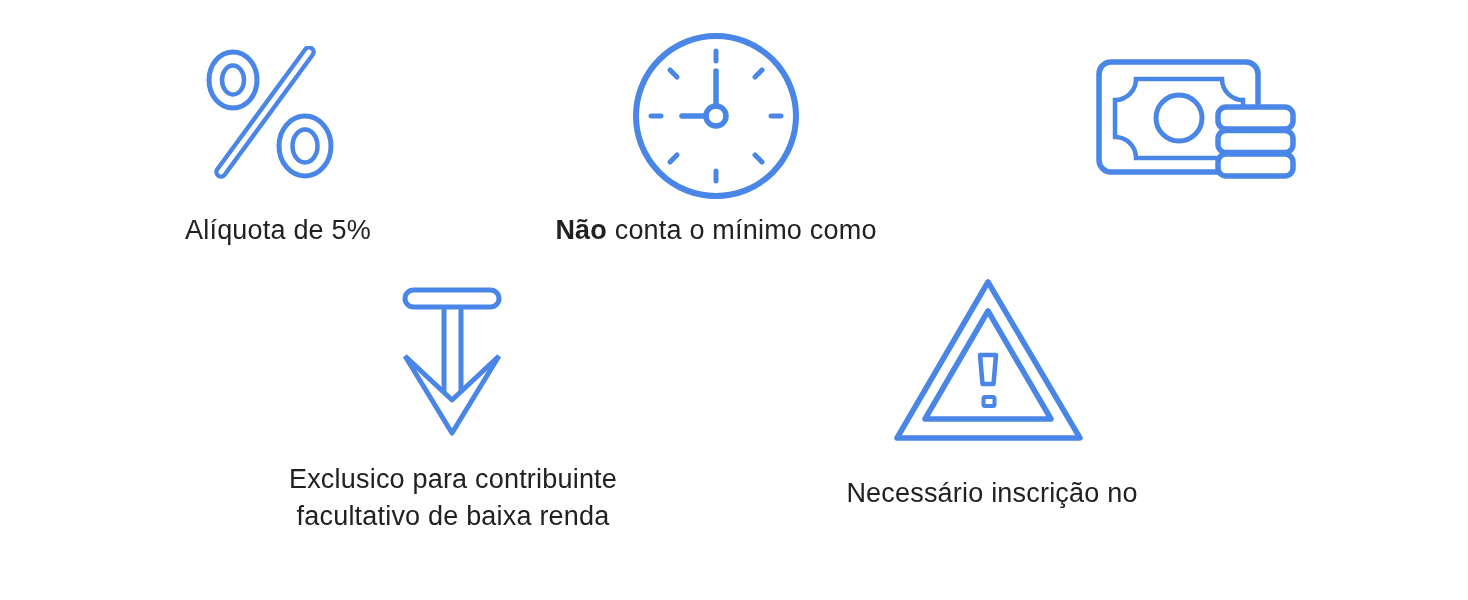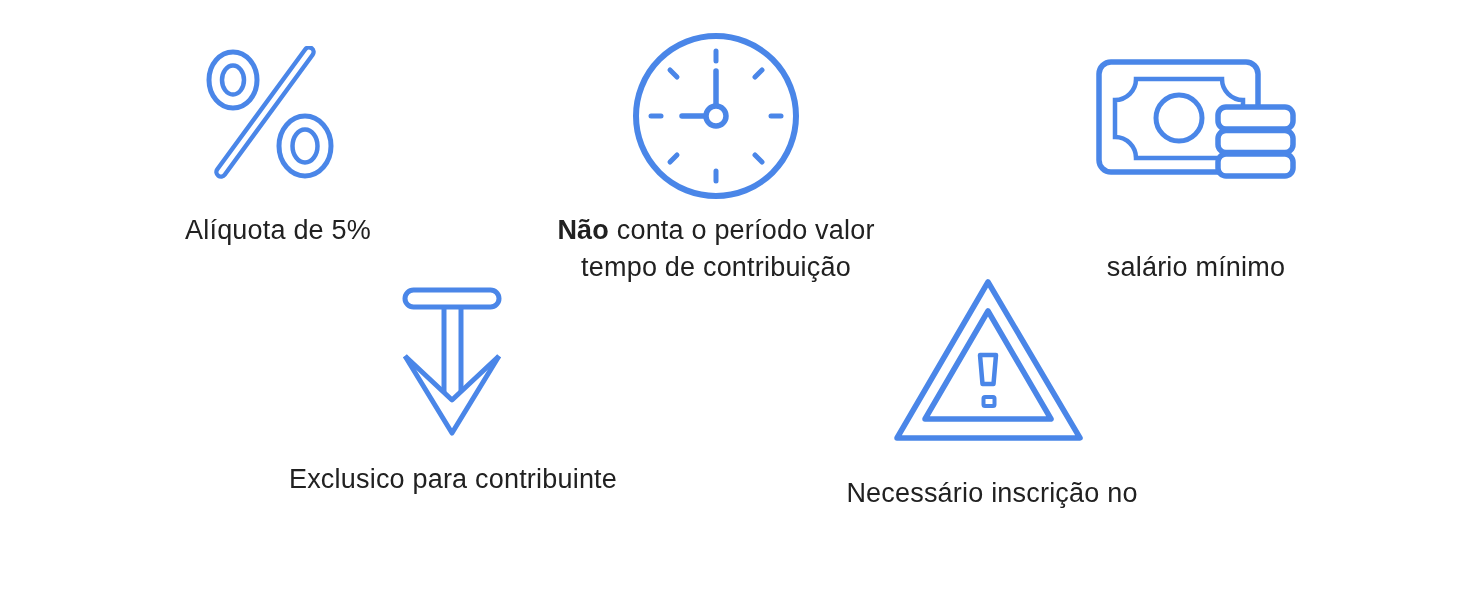--- a/index.html
+++ b/index.html
@@ -64,50 +64,49 @@
       <line x1="88" y1="143" x2="88" y2="153" stroke-width="5"></line>
       <line x1="42" y1="134" x2="49" y2="127" stroke-width="5"></line>
       <line x1="23" y1="88" x2="33" y2="88" stroke-width="5"></line>
       <line x1="42" y1="42" x2="49" y2="49" stroke-width="5"></line>
       <line x1="88" y1="43" x2="88" y2="77" stroke-width="5.5"></line>
       <line x1="54" y1="88" x2="77" y2="88" stroke-width="5.5"></line>
       <circle cx="88" cy="88" r="10" stroke-width="5.5"></circle>
     </svg>
   </span>
   <div class="caption" style="left:506px; top:212px; width:420px;">
-    <span class="bold">Não</span><span> conta o período valor</span><br>
-    <span>tempo de contribuição</span>
+    <span class="bold">Não</span><span> conta o mínimo como</span><br>
   </div>
 
   <span class="icon" style="left:1096px; top:58px;">
     <svg width="202" height="122" viewBox="0 0 202 122" fill="none" stroke="currentColor">
       <rect x="3" y="4" width="159" height="110" rx="12" stroke-width="5.5"></rect>
       <path d="M 40 21 L 126 21 A 21 21 0 0 0 147 42 L 147 79 A 21 21 0 0 0 126 100 L 40 100 A 21 21 0 0 0 19 79 L 19 42 A 21 21 0 0 0 40 21 Z" stroke-width="4.5"></path>
       <circle cx="83" cy="60" r="23" stroke-width="5"></circle>
       <rect x="122" y="49" width="75" height="22" rx="8" stroke-width="5.5" fill="#ffffff"></rect>
       <rect x="122" y="72.5" width="75" height="22" rx="8" stroke-width="5.5" fill="#ffffff"></rect>
       <rect x="122" y="96" width="75" height="22" rx="8" stroke-width="5.5" fill="#ffffff"></rect>
     </svg>
   </span>
   <div class="caption" style="left:1016px; top:212px; width:360px;">
     <br>
-    <span>salário mínimo</span>
   </div>
 
   <span class="icon" style="left:402px; top:286px;">
     <svg width="102" height="152" viewBox="0 0 102 152" fill="none" stroke="currentColor">
       <rect x="3" y="4" width="94" height="17" rx="8.5" stroke-width="5"></rect>
       <line x1="42" y1="21" x2="42" y2="106" stroke-width="5"></line>
       <line x1="59" y1="21" x2="59" y2="105" stroke-width="5"></line>
       <polyline points="3,70 50,114 97,70" stroke-width="5" stroke-linejoin="round"></polyline>
       <polyline points="3,70 50,147 97,70" stroke-width="5" stroke-linejoin="round"></polyline>
     </svg>
   </span>
   <div class="caption" style="left:248px; top:461px; width:410px;">
     <span>Exclusico para contribuinte</span><br>
+    <span>facultativo de baixa renda</span>
   </div>
 
   <span class="icon" style="left:893px; top:278px;">
     <svg width="192" height="166" viewBox="0 0 192 166" fill="none" stroke="currentColor">
       <path d="M 95 4 L 187 160 L 4 160 Z" stroke-width="5.5" stroke-linejoin="round"></path>
       <path d="M 95 33 L 158 141 L 32 141 Z" stroke-width="5.5" stroke-linejoin="round"></path>
       <path d="M 87 77 L 103 77 L 100.5 106 L 89.5 106 Z" stroke-width="4.5" stroke-linejoin="round"></path>
       <rect x="90.5" y="119" width="11" height="9" rx="1.5" stroke-width="4"></rect>
     </svg>
   </span>

